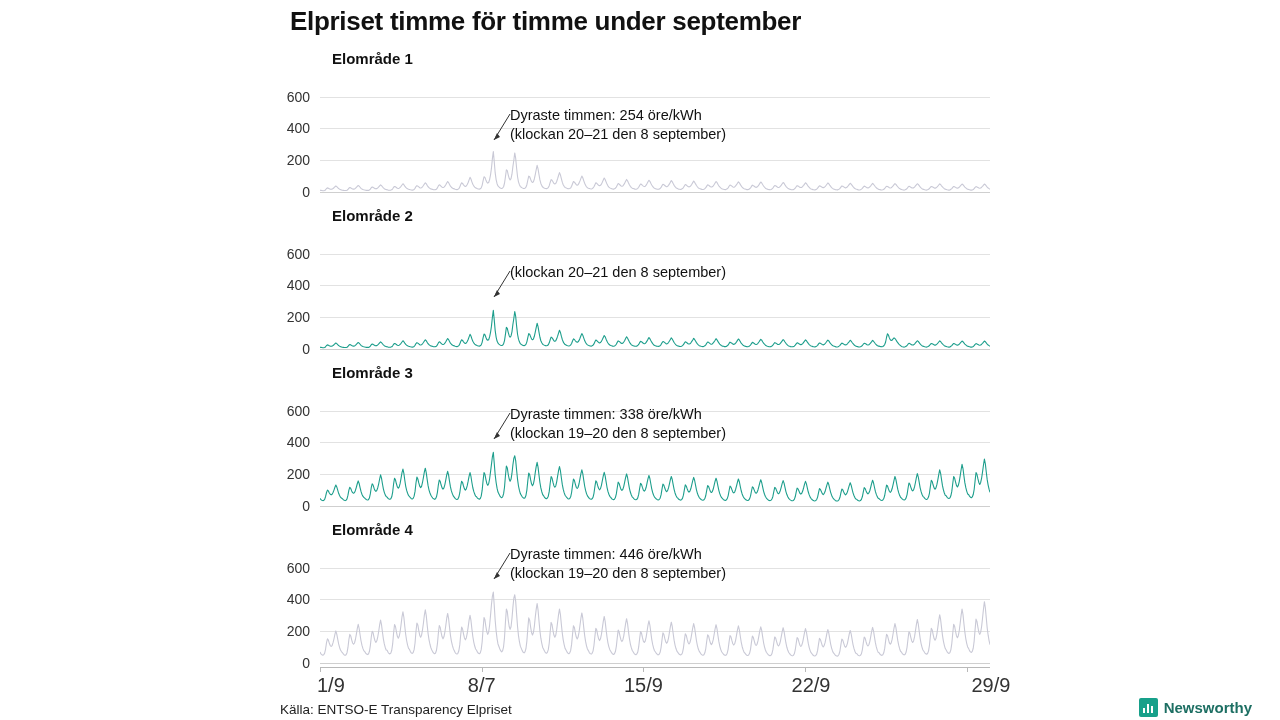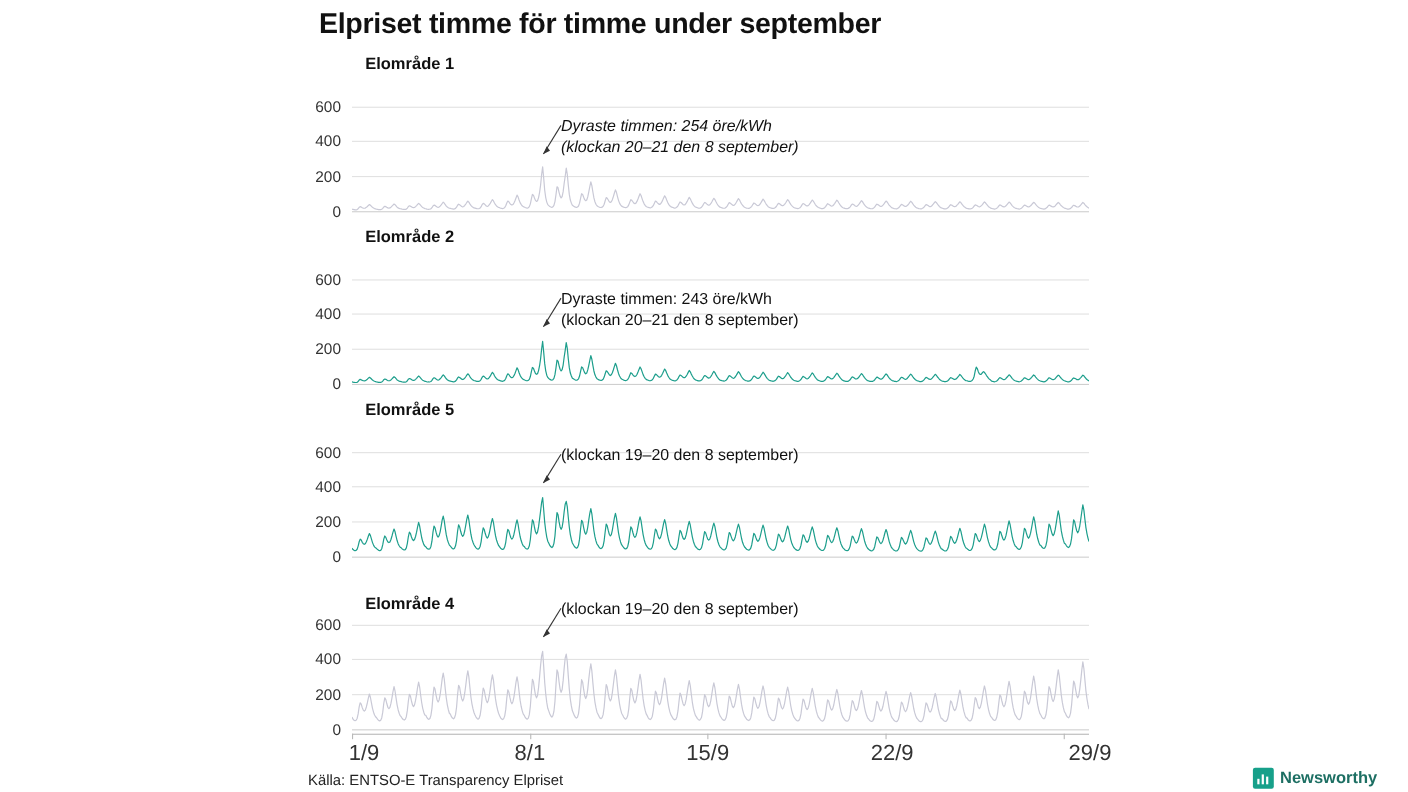--- a/index.html
+++ b/index.html
@@ -157,21 +157,21 @@
       <svg class="series-svg" width="670" height="108">
         <path d="M0.00 106.09 L0.93 106.41 L1.86 106.57 L2.80 106.73 L3.73 106.73 L4.66 106.57 L5.59 105.78 L6.52 104.51 L7.45 103.87 L8.39 104.19 L9.32 104.82 L10.25 105.14 L11.18 105.30 L12.11 105.14 L13.05 104.51 L13.98 103.71 L14.91 102.76 L15.84 101.96 L16.77 102.60 L17.71 103.55 L18.64 104.51 L19.57 105.14 L20.50 105.62 L21.43 105.94 L22.36 106.25 L23.30 106.41 L24.23 106.57 L25.16 106.57 L26.09 106.57 L27.02 106.25 L27.96 105.46 L28.89 104.19 L29.82 103.55 L30.75 103.87 L31.68 104.51 L32.61 104.98 L33.55 105.14 L34.48 104.98 L35.41 104.35 L36.34 103.39 L37.27 102.44 L38.21 101.49 L39.14 102.12 L40.07 103.24 L41.00 104.35 L41.93 104.98 L42.87 105.46 L43.80 105.78 L44.73 105.94 L45.66 106.25 L46.59 106.41 L47.52 106.41 L48.46 106.41 L49.39 106.09 L50.32 105.14 L51.25 103.71 L52.18 103.08 L53.12 103.39 L54.05 104.03 L54.98 104.66 L55.91 104.82 L56.84 104.66 L57.77 103.87 L58.71 102.92 L59.64 101.81 L60.57 100.85 L61.50 101.65 L62.43 102.76 L63.37 103.87 L64.30 104.66 L65.23 105.14 L66.16 105.62 L67.09 105.78 L68.03 106.09 L68.96 106.25 L69.89 106.25 L70.82 106.09 L71.75 105.78 L72.68 104.82 L73.62 103.24 L74.55 102.44 L75.48 102.76 L76.41 103.55 L77.34 104.19 L78.28 104.51 L79.21 104.19 L80.14 103.39 L81.07 102.28 L82.00 101.01 L82.93 99.74 L83.87 100.69 L84.80 102.12 L85.73 103.39 L86.66 104.19 L87.59 104.82 L88.53 105.30 L89.46 105.46 L90.39 105.78 L91.32 105.94 L92.25 106.09 L93.18 105.94 L94.12 105.46 L95.05 104.35 L95.98 102.60 L96.91 101.65 L97.84 102.12 L98.78 102.92 L99.71 103.71 L100.64 104.03 L101.57 103.71 L102.50 102.76 L103.44 101.49 L104.37 100.06 L105.30 98.79 L106.23 99.74 L107.16 101.33 L108.09 102.76 L109.03 103.71 L109.96 104.35 L110.89 104.98 L111.82 105.14 L112.75 105.46 L113.69 105.78 L114.62 105.78 L115.55 105.62 L116.48 105.14 L117.41 103.87 L118.34 101.96 L119.28 100.85 L120.21 101.33 L121.14 102.28 L122.07 103.24 L123.00 103.55 L123.94 103.24 L124.87 102.12 L125.80 100.69 L126.73 98.95 L127.66 97.52 L128.60 98.63 L129.53 100.54 L130.46 102.12 L131.39 103.24 L132.32 104.03 L133.25 104.66 L134.19 104.82 L135.12 105.30 L136.05 105.46 L136.98 105.62 L137.91 105.30 L138.85 104.66 L139.78 103.08 L140.71 100.54 L141.64 98.79 L142.57 99.42 L143.50 100.85 L144.44 101.96 L145.37 102.44 L146.30 101.96 L147.23 100.54 L148.16 98.47 L149.10 95.93 L150.03 93.39 L150.96 94.98 L151.89 97.84 L152.82 100.22 L153.76 101.81 L154.69 103.08 L155.62 103.87 L156.55 104.19 L157.48 104.66 L158.41 104.98 L159.35 105.14 L160.28 104.82 L161.21 103.87 L162.14 101.33 L163.07 96.88 L164.01 92.75 L164.94 93.39 L165.87 95.93 L166.80 98.15 L167.73 99.11 L168.66 98.47 L169.60 95.61 L170.53 90.85 L171.46 84.18 L172.39 74.65 L173.32 67.66 L174.26 77.82 L175.19 88.94 L176.12 95.61 L177.05 99.74 L177.98 101.96 L178.92 102.92 L179.85 103.71 L180.78 104.19 L181.71 104.51 L182.64 104.03 L183.57 102.76 L184.51 99.26 L185.44 92.91 L186.37 85.76 L187.30 86.72 L188.23 90.85 L189.17 94.34 L190.10 95.93 L191.03 94.66 L191.96 90.21 L192.89 82.59 L193.82 76.24 L194.76 68.93 L195.69 74.33 L196.62 84.18 L197.55 92.75 L198.48 97.84 L199.42 100.69 L200.35 102.60 L201.28 103.24 L202.21 103.87 L203.14 104.35 L204.08 104.51 L205.01 104.19 L205.94 103.24 L206.87 100.69 L207.80 96.25 L208.73 92.12 L209.67 92.75 L210.60 95.29 L211.53 97.52 L212.46 98.47 L213.39 97.84 L214.33 94.98 L215.26 90.53 L216.19 85.76 L217.12 81.32 L218.05 84.81 L218.98 90.53 L219.92 95.93 L220.85 99.42 L221.78 101.65 L222.71 103.08 L223.64 103.71 L224.58 104.19 L225.51 104.51 L226.44 104.66 L227.37 104.35 L228.30 103.55 L229.24 101.65 L230.17 98.47 L231.10 95.61 L232.03 96.25 L232.96 97.84 L233.89 99.42 L234.83 100.06 L235.76 99.42 L236.69 97.52 L237.62 94.66 L238.55 91.48 L239.49 88.62 L240.42 90.85 L241.35 94.66 L242.28 98.15 L243.21 100.69 L244.14 102.28 L245.08 103.39 L246.01 103.87 L246.94 104.35 L247.87 104.66 L248.80 104.82 L249.74 104.51 L250.67 103.87 L251.60 102.28 L252.53 99.74 L253.46 97.52 L254.39 98.15 L255.33 99.42 L256.26 100.69 L257.19 101.17 L258.12 100.69 L259.05 99.11 L259.99 96.88 L260.92 94.34 L261.85 92.12 L262.78 93.71 L263.71 96.56 L264.65 99.26 L265.58 101.33 L266.51 102.76 L267.44 103.71 L268.37 104.19 L269.30 104.51 L270.24 104.82 L271.17 104.98 L272.10 104.66 L273.03 104.03 L273.96 102.76 L274.90 100.69 L275.83 98.79 L276.76 99.26 L277.69 100.38 L278.62 101.33 L279.55 101.81 L280.49 101.33 L281.42 100.06 L282.35 98.15 L283.28 95.93 L284.21 94.02 L285.15 95.45 L286.08 97.84 L287.01 100.06 L287.94 101.81 L288.87 103.08 L289.81 103.87 L290.74 104.35 L291.67 104.66 L292.60 104.98 L293.53 105.14 L294.46 104.82 L295.40 104.19 L296.33 103.08 L297.26 101.17 L298.19 99.58 L299.12 100.06 L300.06 101.01 L300.99 101.96 L301.92 102.28 L302.85 101.96 L303.78 100.69 L304.71 99.11 L305.65 97.20 L306.58 95.45 L307.51 96.72 L308.44 98.79 L309.37 100.69 L310.31 102.28 L311.24 103.39 L312.17 104.19 L313.10 104.51 L314.03 104.82 L314.97 105.14 L315.90 105.30 L316.83 104.98 L317.76 104.35 L318.69 103.24 L319.62 101.49 L320.56 100.06 L321.49 100.38 L322.42 101.33 L323.35 102.12 L324.28 102.60 L325.22 102.28 L326.15 101.17 L327.08 99.58 L328.01 97.84 L328.94 96.25 L329.87 97.36 L330.81 99.26 L331.74 101.01 L332.67 102.44 L333.60 103.55 L334.53 104.35 L335.47 104.66 L336.40 104.98 L337.33 105.30 L338.26 105.30 L339.19 105.14 L340.13 104.51 L341.06 103.39 L341.99 101.65 L342.92 100.22 L343.85 100.69 L344.78 101.49 L345.72 102.28 L346.65 102.76 L347.58 102.44 L348.51 101.33 L349.44 99.90 L350.38 98.15 L351.31 96.56 L352.24 97.68 L353.17 99.58 L354.10 101.33 L355.03 102.60 L355.97 103.71 L356.90 104.35 L357.83 104.82 L358.76 105.14 L359.69 105.30 L360.63 105.46 L361.56 105.14 L362.49 104.51 L363.42 103.55 L364.35 101.96 L365.29 100.54 L366.22 101.01 L367.15 101.81 L368.08 102.60 L369.01 102.92 L369.94 102.60 L370.88 101.65 L371.81 100.22 L372.74 98.63 L373.67 97.04 L374.60 98.15 L375.54 99.90 L376.47 101.49 L377.40 102.76 L378.33 103.87 L379.26 104.51 L380.19 104.82 L381.13 105.14 L382.06 105.46 L382.99 105.46 L383.92 105.30 L384.85 104.66 L385.79 103.71 L386.72 102.12 L387.65 100.85 L388.58 101.17 L389.51 101.96 L390.45 102.76 L391.38 103.08 L392.31 102.76 L393.24 101.81 L394.17 100.54 L395.10 98.95 L396.04 97.52 L396.97 98.47 L397.90 100.22 L398.83 101.81 L399.76 102.92 L400.70 103.87 L401.63 104.66 L402.56 104.98 L403.49 105.30 L404.42 105.46 L405.35 105.62 L406.29 105.30 L407.22 104.82 L408.15 103.87 L409.08 102.28 L410.01 101.01 L410.95 101.49 L411.88 102.12 L412.81 102.92 L413.74 103.24 L414.67 102.92 L415.61 101.96 L416.54 100.69 L417.47 99.26 L418.40 97.84 L419.33 98.79 L420.26 100.38 L421.20 101.96 L422.13 103.08 L423.06 104.03 L423.99 104.66 L424.92 104.98 L425.86 105.30 L426.79 105.62 L427.72 105.62 L428.65 105.46 L429.58 104.82 L430.51 103.87 L431.45 102.44 L432.38 101.17 L433.31 101.65 L434.24 102.28 L435.17 103.08 L436.11 103.39 L437.04 103.08 L437.97 102.12 L438.90 100.85 L439.83 99.42 L440.76 97.99 L441.70 98.95 L442.63 100.54 L443.56 101.96 L444.49 103.24 L445.42 104.19 L446.36 104.82 L447.29 105.14 L448.22 105.46 L449.15 105.62 L450.08 105.78 L451.02 105.46 L451.95 104.98 L452.88 104.03 L453.81 102.60 L454.74 101.49 L455.67 101.81 L456.61 102.44 L457.54 103.24 L458.47 103.55 L459.40 103.24 L460.33 102.28 L461.27 101.17 L462.20 99.74 L463.13 98.47 L464.06 99.26 L464.99 100.85 L465.92 102.28 L466.86 103.39 L467.79 104.19 L468.72 104.82 L469.65 105.14 L470.58 105.46 L471.52 105.78 L472.45 105.78 L473.38 105.62 L474.31 104.98 L475.24 104.19 L476.18 102.76 L477.11 101.65 L478.04 101.96 L478.97 102.60 L479.90 103.39 L480.83 103.55 L481.77 103.39 L482.70 102.44 L483.63 101.33 L484.56 100.06 L485.49 98.79 L486.43 99.58 L487.36 101.01 L488.29 102.44 L489.22 103.39 L490.15 104.35 L491.08 104.98 L492.02 105.30 L492.95 105.62 L493.88 105.78 L494.81 105.94 L495.74 105.62 L496.68 105.14 L497.61 104.19 L498.54 102.92 L499.47 101.81 L500.40 102.12 L501.34 102.76 L502.27 103.39 L503.20 103.71 L504.13 103.39 L505.06 102.60 L505.99 101.49 L506.93 100.22 L507.86 98.95 L508.79 99.74 L509.72 101.17 L510.65 102.44 L511.59 103.55 L512.52 104.35 L513.45 104.98 L514.38 105.30 L515.31 105.62 L516.24 105.78 L517.18 105.94 L518.11 105.62 L519.04 105.14 L519.97 104.35 L520.90 103.08 L521.84 101.96 L522.77 102.28 L523.70 102.92 L524.63 103.55 L525.56 103.87 L526.50 103.55 L527.43 102.76 L528.36 101.65 L529.29 100.38 L530.22 99.26 L531.15 100.06 L532.09 101.33 L533.02 102.60 L533.95 103.71 L534.88 104.51 L535.81 104.98 L536.75 105.30 L537.68 105.62 L538.61 105.94 L539.54 105.94 L540.47 105.78 L541.40 105.14 L542.34 104.35 L543.27 103.08 L544.20 102.12 L545.13 102.44 L546.06 103.08 L547.00 103.71 L547.93 103.87 L548.86 103.71 L549.79 102.76 L550.72 101.81 L551.66 100.54 L552.59 99.42 L553.52 100.22 L554.45 101.49 L555.38 102.76 L556.31 103.71 L557.25 104.51 L558.18 105.14 L559.11 105.46 L560.04 105.62 L560.97 105.94 L561.91 105.94 L562.84 105.78 L563.77 105.30 L564.70 104.51 L565.63 103.24 L566.56 102.28 L567.50 102.60 L568.43 103.08 L569.36 103.71 L570.29 104.03 L571.22 103.71 L572.16 102.92 L573.09 101.96 L574.02 100.69 L574.95 99.58 L575.88 100.38 L576.82 101.65 L577.75 102.76 L578.68 103.87 L579.61 104.51 L580.54 105.14 L581.47 105.46 L582.41 105.78 L583.34 105.94 L584.27 106.09 L585.20 105.78 L586.13 105.30 L587.07 104.51 L588.00 103.24 L588.93 102.28 L589.86 102.60 L590.79 103.24 L591.72 103.87 L592.66 104.03 L593.59 103.87 L594.52 103.08 L595.45 101.96 L596.38 100.85 L597.32 99.74 L598.25 100.38 L599.18 101.65 L600.11 102.92 L601.04 103.87 L601.97 104.66 L602.91 105.14 L603.84 105.46 L604.77 105.78 L605.70 105.94 L606.63 106.09 L607.57 105.78 L608.50 105.30 L609.43 104.51 L610.36 103.39 L611.29 102.44 L612.23 102.76 L613.16 103.24 L614.09 103.87 L615.02 104.19 L615.95 103.87 L616.88 103.08 L617.82 102.12 L618.75 101.01 L619.68 99.90 L620.61 100.54 L621.54 101.81 L622.48 102.92 L623.41 103.87 L624.34 104.66 L625.27 105.14 L626.20 105.46 L627.13 105.78 L628.07 105.94 L629.00 106.09 L629.93 105.94 L630.86 105.30 L631.79 104.66 L632.73 103.39 L633.66 102.44 L634.59 102.76 L635.52 103.39 L636.45 103.87 L637.39 104.19 L638.32 103.87 L639.25 103.24 L640.18 102.12 L641.11 101.01 L642.04 100.06 L642.98 100.69 L643.91 101.96 L644.84 103.08 L645.77 103.87 L646.70 104.66 L647.64 105.14 L648.57 105.46 L649.50 105.78 L650.43 106.09 L651.36 106.09 L652.29 105.94 L653.23 105.46 L654.16 104.66 L655.09 103.39 L656.02 102.60 L656.95 102.92 L657.89 103.39 L658.82 104.03 L659.75 104.19 L660.68 104.03 L661.61 103.24 L662.55 102.28 L663.48 101.17 L664.41 100.06 L665.34 100.69 L666.27 101.96 L667.20 103.08 L668.14 104.03 L669.07 104.66 L670.00 105.30" fill="none" stroke="#c9c9d6" stroke-width="1.1" stroke-linejoin="round"></path>
       </svg>
     </div>
     <div class="ylabels" style="top: 84px; height: 108px;">
       <div class="ylabel" style="top: 108px;">0</div>
       <div class="ylabel" style="top: 76.2353px;">200</div>
       <div class="ylabel" style="top: 44.4706px;">400</div>
       <div class="ylabel" style="top: 12.7059px;">600</div>
     </div>
-    <div class="annot" style="left: 510px; top: 106px; font-style: italic;">
+    <div class="annot" style="left: 510px; top: 106px;">
       <div>Dyraste timmen: 254 öre/kWh</div>
       <div>(klockan 20–21 den 8 september)</div>
     </div>
     <svg width="40" height="42" style="position: absolute; left: 488px; top: 112px;">
       <path d="M22 2 L6 28" stroke="#333" stroke-width="1" fill="none"></path>
       <path d="M6 28 L12 25 L9 21 Z" fill="#333"></path>
     </svg>
     <div class="panel-title" style="top: 207px;">Elområde 2</div>
     <div class="plot" style="top: 241px; height: 108px;">
       <div class="axis-base" style="top: 108px;"></div>
@@ -182,81 +182,82 @@
         <path d="M0.00 106.09 L0.93 106.41 L1.86 106.57 L2.80 106.73 L3.73 106.73 L4.66 106.57 L5.59 105.78 L6.52 104.51 L7.45 103.87 L8.39 104.19 L9.32 104.82 L10.25 105.14 L11.18 105.30 L12.11 105.14 L13.05 104.51 L13.98 103.71 L14.91 102.76 L15.84 101.96 L16.77 102.60 L17.71 103.55 L18.64 104.51 L19.57 105.14 L20.50 105.62 L21.43 105.94 L22.36 106.25 L23.30 106.41 L24.23 106.57 L25.16 106.57 L26.09 106.57 L27.02 106.25 L27.96 105.46 L28.89 104.19 L29.82 103.55 L30.75 103.87 L31.68 104.51 L32.61 104.98 L33.55 105.14 L34.48 104.98 L35.41 104.35 L36.34 103.39 L37.27 102.44 L38.21 101.49 L39.14 102.12 L40.07 103.24 L41.00 104.35 L41.93 104.98 L42.87 105.46 L43.80 105.78 L44.73 105.94 L45.66 106.25 L46.59 106.41 L47.52 106.41 L48.46 106.41 L49.39 106.09 L50.32 105.14 L51.25 103.71 L52.18 103.08 L53.12 103.39 L54.05 104.03 L54.98 104.66 L55.91 104.82 L56.84 104.66 L57.77 103.87 L58.71 102.92 L59.64 101.81 L60.57 100.85 L61.50 101.65 L62.43 102.76 L63.37 103.87 L64.30 104.66 L65.23 105.14 L66.16 105.62 L67.09 105.78 L68.03 106.09 L68.96 106.25 L69.89 106.25 L70.82 106.09 L71.75 105.78 L72.68 104.82 L73.62 103.24 L74.55 102.44 L75.48 102.76 L76.41 103.55 L77.34 104.19 L78.28 104.51 L79.21 104.19 L80.14 103.39 L81.07 102.28 L82.00 101.01 L82.93 99.74 L83.87 100.69 L84.80 102.12 L85.73 103.39 L86.66 104.19 L87.59 104.82 L88.53 105.30 L89.46 105.46 L90.39 105.78 L91.32 105.94 L92.25 106.09 L93.18 105.94 L94.12 105.46 L95.05 104.35 L95.98 102.60 L96.91 101.65 L97.84 102.12 L98.78 102.92 L99.71 103.71 L100.64 104.03 L101.57 103.71 L102.50 102.76 L103.44 101.49 L104.37 100.06 L105.30 98.79 L106.23 99.74 L107.16 101.33 L108.09 102.76 L109.03 103.71 L109.96 104.35 L110.89 104.98 L111.82 105.14 L112.75 105.46 L113.69 105.78 L114.62 105.78 L115.55 105.62 L116.48 105.14 L117.41 103.87 L118.34 101.96 L119.28 100.85 L120.21 101.33 L121.14 102.28 L122.07 103.24 L123.00 103.55 L123.94 103.24 L124.87 102.12 L125.80 100.69 L126.73 98.95 L127.66 97.52 L128.60 98.63 L129.53 100.54 L130.46 102.12 L131.39 103.24 L132.32 104.03 L133.25 104.66 L134.19 104.82 L135.12 105.30 L136.05 105.46 L136.98 105.62 L137.91 105.30 L138.85 104.66 L139.78 103.08 L140.71 100.54 L141.64 98.79 L142.57 99.42 L143.50 100.85 L144.44 101.96 L145.37 102.44 L146.30 101.96 L147.23 100.54 L148.16 98.47 L149.10 95.93 L150.03 93.39 L150.96 94.98 L151.89 97.84 L152.82 100.22 L153.76 101.81 L154.69 103.08 L155.62 103.87 L156.55 104.19 L157.48 104.66 L158.41 104.98 L159.35 105.14 L160.28 104.82 L161.21 103.87 L162.14 101.33 L163.07 96.88 L164.01 93.07 L164.94 93.71 L165.87 96.25 L166.80 98.47 L167.73 99.26 L168.66 98.79 L169.60 95.93 L170.53 91.48 L171.46 85.13 L172.39 76.24 L173.32 69.41 L174.26 79.09 L175.19 89.58 L176.12 96.09 L177.05 100.06 L177.98 102.12 L178.92 103.08 L179.85 103.87 L180.78 104.35 L181.71 104.51 L182.64 104.19 L183.57 102.92 L184.51 99.58 L185.44 93.39 L186.37 86.40 L187.30 87.35 L188.23 91.32 L189.17 94.66 L190.10 96.25 L191.03 94.98 L191.96 90.85 L192.89 83.54 L193.82 77.51 L194.76 70.52 L195.69 75.44 L196.62 85.13 L197.55 93.23 L198.48 98.15 L199.42 100.85 L200.35 102.76 L201.28 103.39 L202.21 104.03 L203.14 104.51 L204.08 104.66 L205.01 104.35 L205.94 103.39 L206.87 100.85 L207.80 96.56 L208.73 92.59 L209.67 93.23 L210.60 95.61 L211.53 97.84 L212.46 98.79 L213.39 98.15 L214.33 95.29 L215.26 91.16 L216.19 86.56 L217.12 82.27 L218.05 85.61 L218.98 91.16 L219.92 96.25 L220.85 99.74 L221.78 101.81 L222.71 103.24 L223.64 103.87 L224.58 104.35 L225.51 104.66 L226.44 104.82 L227.37 104.51 L228.30 103.71 L229.24 101.81 L230.17 98.79 L231.10 96.09 L232.03 96.72 L232.96 98.15 L233.89 99.74 L234.83 100.38 L235.76 99.74 L236.69 97.84 L237.62 95.14 L238.55 92.12 L239.49 89.26 L240.42 91.48 L241.35 95.14 L242.28 98.47 L243.21 100.85 L244.14 102.44 L245.08 103.55 L246.01 104.03 L246.94 104.51 L247.87 104.82 L248.80 104.98 L249.74 104.66 L250.67 104.03 L251.60 102.44 L252.53 100.06 L253.46 97.84 L254.39 98.47 L255.33 99.74 L256.26 100.85 L257.19 101.33 L258.12 100.85 L259.05 99.42 L259.99 97.20 L260.92 94.82 L261.85 92.59 L262.78 94.18 L263.71 96.88 L264.65 99.58 L265.58 101.49 L266.51 102.92 L267.44 103.87 L268.37 104.35 L269.30 104.66 L270.24 104.98 L271.17 105.14 L272.10 104.82 L273.03 104.19 L273.96 102.92 L274.90 100.85 L275.83 99.11 L276.76 99.58 L277.69 100.54 L278.62 101.49 L279.55 101.96 L280.49 101.49 L281.42 100.38 L282.35 98.47 L283.28 96.41 L284.21 94.50 L285.15 95.77 L286.08 98.15 L287.01 100.22 L287.94 101.96 L288.87 103.24 L289.81 104.03 L290.74 104.51 L291.67 104.82 L292.60 105.14 L293.53 105.30 L294.46 104.98 L295.40 104.35 L296.33 103.24 L297.26 101.33 L298.19 99.90 L299.12 100.38 L300.06 101.17 L300.99 102.12 L301.92 102.44 L302.85 102.12 L303.78 101.01 L304.71 99.42 L305.65 97.52 L306.58 95.77 L307.51 97.04 L308.44 99.11 L309.37 100.85 L310.31 102.44 L311.24 103.55 L312.17 104.35 L313.10 104.66 L314.03 104.98 L314.97 105.30 L315.90 105.30 L316.83 105.14 L317.76 104.51 L318.69 103.39 L319.62 101.65 L320.56 100.38 L321.49 100.69 L322.42 101.49 L323.35 102.28 L324.28 102.76 L325.22 102.44 L326.15 101.33 L327.08 99.90 L328.01 98.15 L328.94 96.56 L329.87 97.68 L330.81 99.58 L331.74 101.17 L332.67 102.60 L333.60 103.71 L334.53 104.51 L335.47 104.82 L336.40 105.14 L337.33 105.30 L338.26 105.46 L339.19 105.14 L340.13 104.66 L341.06 103.55 L341.99 101.81 L342.92 100.54 L343.85 100.85 L344.78 101.65 L345.72 102.44 L346.65 102.92 L347.58 102.60 L348.51 101.49 L349.44 100.06 L350.38 98.47 L351.31 96.88 L352.24 97.99 L353.17 99.74 L354.10 101.49 L355.03 102.76 L355.97 103.87 L356.90 104.51 L357.83 104.98 L358.76 105.14 L359.69 105.46 L360.63 105.46 L361.56 105.30 L362.49 104.66 L363.42 103.71 L364.35 102.12 L365.29 100.85 L366.22 101.17 L367.15 101.96 L368.08 102.76 L369.01 103.08 L369.94 102.76 L370.88 101.81 L371.81 100.38 L372.74 98.95 L373.67 97.36 L374.60 98.47 L375.54 100.06 L376.47 101.65 L377.40 102.92 L378.33 103.87 L379.26 104.66 L380.19 104.98 L381.13 105.30 L382.06 105.46 L382.99 105.62 L383.92 105.30 L384.85 104.82 L385.79 103.87 L386.72 102.28 L387.65 101.01 L388.58 101.33 L389.51 102.12 L390.45 102.92 L391.38 103.24 L392.31 102.92 L393.24 101.96 L394.17 100.69 L395.10 99.26 L396.04 97.68 L396.97 98.79 L397.90 100.38 L398.83 101.96 L399.76 103.08 L400.70 104.03 L401.63 104.66 L402.56 105.14 L403.49 105.30 L404.42 105.62 L405.35 105.62 L406.29 105.46 L407.22 104.82 L408.15 104.03 L409.08 102.44 L410.01 101.17 L410.95 101.65 L411.88 102.28 L412.81 103.08 L413.74 103.39 L414.67 103.08 L415.61 102.12 L416.54 100.85 L417.47 99.42 L418.40 97.99 L419.33 98.95 L420.26 100.54 L421.20 102.12 L422.13 103.24 L423.06 104.19 L423.99 104.82 L424.92 105.14 L425.86 105.46 L426.79 105.62 L427.72 105.78 L428.65 105.46 L429.58 104.98 L430.51 104.03 L431.45 102.60 L432.38 101.33 L433.31 101.81 L434.24 102.44 L435.17 103.24 L436.11 103.55 L437.04 103.24 L437.97 102.28 L438.90 101.01 L439.83 99.58 L440.76 98.31 L441.70 99.11 L442.63 100.69 L443.56 102.12 L444.49 103.24 L445.42 104.19 L446.36 104.82 L447.29 105.30 L448.22 105.46 L449.15 105.78 L450.08 105.78 L451.02 105.62 L451.95 104.98 L452.88 104.19 L453.81 102.76 L454.74 101.65 L455.67 101.96 L456.61 102.60 L457.54 103.39 L458.47 103.55 L459.40 103.24 L460.33 102.44 L461.27 101.17 L462.20 99.90 L463.13 98.63 L464.06 99.42 L464.99 101.01 L465.92 102.28 L466.86 103.39 L467.79 104.35 L468.72 104.98 L469.65 105.30 L470.58 105.62 L471.52 105.78 L472.45 105.78 L473.38 105.62 L474.31 105.14 L475.24 104.19 L476.18 102.92 L477.11 101.81 L478.04 102.12 L478.97 102.76 L479.90 103.39 L480.83 103.71 L481.77 103.39 L482.70 102.60 L483.63 101.33 L484.56 100.06 L485.49 98.95 L486.43 99.74 L487.36 101.17 L488.29 102.44 L489.22 103.55 L490.15 104.35 L491.08 104.98 L492.02 105.30 L492.95 105.62 L493.88 105.78 L494.81 105.94 L495.74 105.62 L496.68 105.14 L497.61 104.35 L498.54 102.92 L499.47 101.96 L500.40 102.28 L501.34 102.92 L502.27 103.55 L503.20 103.87 L504.13 103.55 L505.06 102.60 L505.99 101.49 L506.93 100.22 L507.86 99.11 L508.79 99.90 L509.72 101.33 L510.65 102.60 L511.59 103.55 L512.52 104.51 L513.45 104.98 L514.38 105.30 L515.31 105.62 L516.24 105.94 L517.18 105.94 L518.11 105.78 L519.04 105.14 L519.97 104.35 L520.90 103.08 L521.84 102.12 L522.77 102.44 L523.70 103.08 L524.63 103.71 L525.56 103.87 L526.50 103.71 L527.43 102.76 L528.36 101.65 L529.29 100.54 L530.22 99.26 L531.15 100.06 L532.09 101.49 L533.02 102.60 L533.95 103.71 L534.88 104.51 L535.81 105.14 L536.75 105.46 L537.68 105.62 L538.61 105.94 L539.54 105.94 L540.47 105.78 L541.40 105.30 L542.34 104.51 L543.27 103.24 L544.20 102.28 L545.13 102.60 L546.06 103.08 L547.00 103.71 L547.93 104.03 L548.86 103.71 L549.79 102.92 L550.72 101.81 L551.66 100.69 L552.59 99.42 L553.52 100.22 L554.45 101.49 L555.38 102.76 L556.31 103.71 L557.25 104.51 L558.18 105.14 L559.11 105.14 L560.04 105.46 L560.97 105.62 L561.91 105.78 L562.84 105.46 L563.77 104.82 L564.70 103.55 L565.63 101.01 L566.56 96.25 L567.50 92.75 L568.43 94.02 L569.36 96.88 L570.29 98.79 L571.22 99.42 L572.16 99.11 L573.09 97.84 L574.02 96.88 L574.95 97.52 L575.88 98.79 L576.82 100.38 L577.75 101.65 L578.68 102.92 L579.61 103.87 L580.54 104.51 L581.47 105.46 L582.41 105.78 L583.34 105.94 L584.27 106.09 L585.20 105.78 L586.13 105.30 L587.07 104.51 L588.00 103.24 L588.93 102.28 L589.86 102.60 L590.79 103.24 L591.72 103.87 L592.66 104.03 L593.59 103.87 L594.52 103.08 L595.45 101.96 L596.38 100.85 L597.32 99.74 L598.25 100.38 L599.18 101.65 L600.11 102.92 L601.04 103.87 L601.97 104.66 L602.91 105.14 L603.84 105.46 L604.77 105.78 L605.70 105.94 L606.63 106.09 L607.57 105.78 L608.50 105.30 L609.43 104.51 L610.36 103.39 L611.29 102.44 L612.23 102.76 L613.16 103.24 L614.09 103.87 L615.02 104.19 L615.95 103.87 L616.88 103.08 L617.82 102.12 L618.75 101.01 L619.68 99.90 L620.61 100.54 L621.54 101.81 L622.48 102.92 L623.41 103.87 L624.34 104.66 L625.27 105.14 L626.20 105.46 L627.13 105.78 L628.07 105.94 L629.00 106.09 L629.93 105.94 L630.86 105.30 L631.79 104.66 L632.73 103.39 L633.66 102.44 L634.59 102.76 L635.52 103.39 L636.45 103.87 L637.39 104.19 L638.32 103.87 L639.25 103.24 L640.18 102.12 L641.11 101.01 L642.04 100.06 L642.98 100.69 L643.91 101.96 L644.84 103.08 L645.77 103.87 L646.70 104.66 L647.64 105.14 L648.57 105.46 L649.50 105.78 L650.43 106.09 L651.36 106.09 L652.29 105.94 L653.23 105.46 L654.16 104.66 L655.09 103.39 L656.02 102.60 L656.95 102.92 L657.89 103.39 L658.82 104.03 L659.75 104.19 L660.68 104.03 L661.61 103.24 L662.55 102.28 L663.48 101.17 L664.41 100.06 L665.34 100.69 L666.27 101.96 L667.20 103.08 L668.14 104.03 L669.07 104.66 L670.00 105.30" fill="none" stroke="#1d9e8c" stroke-width="1.1" stroke-linejoin="round"></path>
       </svg>
     </div>
     <div class="ylabels" style="top: 241px; height: 108px;">
       <div class="ylabel" style="top: 108px;">0</div>
       <div class="ylabel" style="top: 76.2353px;">200</div>
       <div class="ylabel" style="top: 44.4706px;">400</div>
       <div class="ylabel" style="top: 12.7059px;">600</div>
     </div>
     <div class="annot" style="left: 510px; top: 263px;">
-      <div>Dyraste timmen: 243 öre/kWh</div>
       <div>(klockan 20–21 den 8 september)</div>
     </div>
     <svg width="40" height="42" style="position: absolute; left: 488px; top: 269px;">
       <path d="M22 2 L6 28" stroke="#333" stroke-width="1" fill="none"></path>
       <path d="M6 28 L12 25 L9 21 Z" fill="#333"></path>
     </svg>
-    <div class="panel-title" style="top: 364px;">Elområde 5</div>
+    <div class="panel-title" style="top: 364px;">Elområde 3</div>
     <div class="plot" style="top: 398px; height: 108px;">
       <div class="axis-base" style="top: 108px;"></div>
       <div class="gridline" style="top: 76.2353px;"></div>
       <div class="gridline" style="top: 44.4706px;"></div>
       <div class="gridline" style="top: 12.7059px;"></div>
       <svg class="series-svg" width="670" height="108">
         <path d="M0.00 100.38 L0.93 101.65 L1.86 102.28 L2.80 102.60 L3.73 102.44 L4.66 101.33 L5.59 98.47 L6.52 94.50 L7.45 92.12 L8.39 92.91 L9.32 94.98 L10.25 96.25 L11.18 96.88 L12.11 96.25 L13.05 94.50 L13.98 92.12 L14.91 89.26 L15.84 87.04 L16.77 88.94 L17.71 92.12 L18.64 95.29 L19.57 97.52 L20.50 99.11 L21.43 100.06 L22.36 100.69 L23.30 101.65 L24.23 102.28 L25.16 102.60 L26.09 102.28 L27.02 100.85 L27.96 97.20 L28.89 92.12 L29.82 89.26 L30.75 90.53 L31.68 92.91 L32.61 94.66 L33.55 95.29 L34.48 94.66 L35.41 92.44 L36.34 89.26 L37.27 85.76 L38.21 82.91 L39.14 85.45 L40.07 89.58 L41.00 93.39 L41.93 96.25 L42.87 98.15 L43.80 99.42 L44.73 100.06 L45.66 101.01 L46.59 101.65 L47.52 101.96 L48.46 101.65 L49.39 100.06 L50.32 95.93 L51.25 89.74 L52.18 85.76 L53.12 87.04 L54.05 90.21 L54.98 92.44 L55.91 93.39 L56.84 92.44 L57.77 89.74 L58.71 85.76 L59.64 81.00 L60.57 76.87 L61.50 80.21 L62.43 85.76 L63.37 90.85 L64.30 94.34 L65.23 96.88 L66.16 98.47 L67.09 99.11 L68.03 100.38 L68.96 101.01 L69.89 101.33 L70.82 100.85 L71.75 98.79 L72.68 94.02 L73.62 85.76 L74.55 80.21 L75.48 81.79 L76.41 85.76 L77.34 88.94 L78.28 90.21 L79.21 88.94 L80.14 85.45 L81.07 80.21 L82.00 74.65 L82.93 71.15 L83.87 75.44 L84.80 82.27 L85.73 88.31 L86.66 92.44 L87.59 95.29 L88.53 97.52 L89.46 98.47 L90.39 99.74 L91.32 100.69 L92.25 101.01 L93.18 100.38 L94.12 98.15 L95.05 93.39 L95.98 84.97 L96.91 79.09 L97.84 81.00 L98.78 84.97 L99.71 88.15 L100.64 89.58 L101.57 88.31 L102.50 84.49 L103.44 79.41 L104.37 73.85 L105.30 70.20 L106.23 74.65 L107.16 81.32 L108.09 87.67 L109.03 92.12 L109.96 94.98 L110.89 97.20 L111.82 98.79 L112.75 100.06 L113.69 100.85 L114.62 101.33 L115.55 100.69 L116.48 98.79 L117.41 94.34 L118.34 87.04 L119.28 81.95 L120.21 83.38 L121.14 87.04 L122.07 89.89 L123.00 91.16 L123.94 89.89 L124.87 86.56 L125.80 81.95 L126.73 76.87 L127.66 73.38 L128.60 77.19 L129.53 83.38 L130.46 88.94 L131.39 92.91 L132.32 95.61 L133.25 97.84 L134.19 99.11 L135.12 100.38 L136.05 101.17 L136.98 101.49 L137.91 101.01 L138.85 99.11 L139.78 94.98 L140.71 87.99 L141.64 83.22 L142.57 84.49 L143.50 87.99 L144.44 90.85 L145.37 92.12 L146.30 90.85 L147.23 87.67 L148.16 83.22 L149.10 78.14 L150.03 74.65 L150.96 78.46 L151.89 84.49 L152.82 89.74 L153.76 93.39 L154.69 96.09 L155.62 98.15 L156.55 98.79 L157.48 100.06 L158.41 100.85 L159.35 101.17 L160.28 100.54 L161.21 98.15 L162.14 92.44 L163.07 82.91 L164.01 74.65 L164.94 76.24 L165.87 81.32 L166.80 85.45 L167.73 87.35 L168.66 85.76 L169.60 81.00 L170.53 73.85 L171.46 66.39 L172.39 58.76 L173.32 54.32 L174.26 65.44 L175.19 76.87 L176.12 84.49 L177.05 90.21 L177.98 94.02 L178.92 95.93 L179.85 97.84 L180.78 99.11 L181.71 99.74 L182.64 98.79 L183.57 95.93 L184.51 89.26 L185.44 77.82 L186.37 67.98 L187.30 69.88 L188.23 76.24 L189.17 81.00 L190.10 83.22 L191.03 81.32 L191.96 75.44 L192.89 67.02 L193.82 60.35 L194.76 57.81 L195.69 62.58 L196.62 72.26 L197.55 81.32 L198.48 87.99 L199.42 92.44 L200.35 95.61 L201.28 97.20 L202.21 98.79 L203.14 99.74 L204.08 100.38 L205.01 99.74 L205.94 97.52 L206.87 92.12 L207.80 82.91 L208.73 74.96 L209.67 76.55 L210.60 81.64 L211.53 85.76 L212.46 87.67 L213.39 86.08 L214.33 81.32 L215.26 74.65 L216.19 68.61 L217.12 64.32 L218.05 69.09 L218.98 77.03 L219.92 84.49 L220.85 89.89 L221.78 93.71 L222.71 96.56 L223.64 97.84 L224.58 99.42 L225.51 100.38 L226.44 100.69 L227.37 100.06 L228.30 98.15 L229.24 93.39 L230.17 85.45 L231.10 78.46 L232.03 80.05 L232.96 84.18 L233.89 87.67 L234.83 89.26 L235.76 87.99 L236.69 83.86 L237.62 78.14 L238.55 72.74 L239.49 68.61 L240.42 72.74 L241.35 79.73 L242.28 86.40 L243.21 91.16 L244.14 94.66 L245.08 97.20 L246.01 98.47 L246.94 99.74 L247.87 100.69 L248.80 101.01 L249.74 100.54 L250.67 98.79 L251.60 94.50 L252.53 87.35 L253.46 81.00 L254.39 82.27 L255.33 86.08 L256.26 89.26 L257.19 90.53 L258.12 89.26 L259.05 85.76 L259.99 80.68 L260.92 75.60 L261.85 71.79 L262.78 75.60 L263.71 81.95 L264.65 87.99 L265.58 92.44 L266.51 95.61 L267.44 97.84 L268.37 99.11 L269.30 100.38 L270.24 101.01 L271.17 101.33 L272.10 100.85 L273.03 99.26 L273.96 95.29 L274.90 88.62 L275.83 82.91 L276.76 84.18 L277.69 87.67 L278.62 90.53 L279.55 91.80 L280.49 90.53 L281.42 87.35 L282.35 82.59 L283.28 77.82 L284.21 74.33 L285.15 77.82 L286.08 83.70 L287.01 89.26 L287.94 93.39 L288.87 96.25 L289.81 98.31 L290.74 99.42 L291.67 100.69 L292.60 101.33 L293.53 101.65 L294.46 101.17 L295.40 99.58 L296.33 95.93 L297.26 89.74 L298.19 84.18 L299.12 85.45 L300.06 88.62 L300.99 91.32 L301.92 92.44 L302.85 91.32 L303.78 88.31 L304.71 83.86 L305.65 79.41 L306.58 75.92 L307.51 79.25 L308.44 84.81 L309.37 90.05 L310.31 94.02 L311.24 96.72 L312.17 98.79 L313.10 99.74 L314.03 100.85 L314.97 101.49 L315.90 101.81 L316.83 101.33 L317.76 99.90 L318.69 96.41 L319.62 90.53 L320.56 85.29 L321.49 86.40 L322.42 89.42 L323.35 92.12 L324.28 93.07 L325.22 92.12 L326.15 89.26 L327.08 84.97 L328.01 80.68 L328.94 77.51 L329.87 80.52 L330.81 85.76 L331.74 90.85 L332.67 94.50 L333.60 97.20 L334.53 99.11 L335.47 100.06 L336.40 101.01 L337.33 101.65 L338.26 101.96 L339.19 101.49 L340.13 100.22 L341.06 96.88 L341.99 91.16 L342.92 86.08 L343.85 87.19 L344.78 90.05 L345.72 92.59 L346.65 93.71 L347.58 92.59 L348.51 89.89 L349.44 85.76 L350.38 81.64 L351.31 78.46 L352.24 81.48 L353.17 86.56 L354.10 91.32 L355.03 94.98 L355.97 97.52 L356.90 99.26 L357.83 100.22 L358.76 101.33 L359.69 101.81 L360.63 102.12 L361.56 101.65 L362.49 100.38 L363.42 97.20 L364.35 91.80 L365.29 86.88 L366.22 87.99 L367.15 90.69 L368.08 93.07 L369.01 94.18 L369.94 93.07 L370.88 90.53 L371.81 86.56 L372.74 82.59 L373.67 79.41 L374.60 82.27 L375.54 87.19 L376.47 91.80 L377.40 95.29 L378.33 97.84 L379.26 99.58 L380.19 100.54 L381.13 101.49 L382.06 101.96 L382.99 102.28 L383.92 101.81 L384.85 100.54 L385.79 97.52 L386.72 92.28 L387.65 87.51 L388.58 88.46 L389.51 91.16 L390.45 93.55 L391.38 94.50 L392.31 93.55 L393.24 91.01 L394.17 87.19 L395.10 83.22 L396.04 80.21 L396.97 83.06 L397.90 87.83 L398.83 92.28 L399.76 95.61 L400.70 97.99 L401.63 99.74 L402.56 100.69 L403.49 101.65 L404.42 102.12 L405.35 102.44 L406.29 101.96 L407.22 100.69 L408.15 97.84 L409.08 92.75 L410.01 88.15 L410.95 89.10 L411.88 91.64 L412.81 94.02 L413.74 94.98 L414.67 94.02 L415.61 91.48 L416.54 87.83 L417.47 84.02 L418.40 81.00 L419.33 83.70 L420.26 88.31 L421.20 92.75 L422.13 95.93 L423.06 98.31 L423.99 99.90 L424.92 100.85 L425.86 101.81 L426.79 102.28 L427.72 102.44 L428.65 102.12 L429.58 100.85 L430.51 98.15 L431.45 93.23 L432.38 88.78 L433.31 89.74 L434.24 92.12 L435.17 94.34 L436.11 95.29 L437.04 94.34 L437.97 91.96 L438.90 88.46 L439.83 84.65 L440.76 81.79 L441.70 84.49 L442.63 88.94 L443.56 93.07 L444.49 96.25 L445.42 98.47 L446.36 100.06 L447.29 101.01 L448.22 101.96 L449.15 102.44 L450.08 102.60 L451.02 102.28 L451.95 101.01 L452.88 98.47 L453.81 93.71 L454.74 89.42 L455.67 90.21 L456.61 92.59 L457.54 94.82 L458.47 95.77 L459.40 94.82 L460.33 92.44 L461.27 89.10 L462.20 85.45 L463.13 82.59 L464.06 85.13 L464.99 89.42 L465.92 93.55 L466.86 96.56 L467.79 98.79 L468.72 100.38 L469.65 101.33 L470.58 102.12 L471.52 102.60 L472.45 102.76 L473.38 102.44 L474.31 101.33 L475.24 98.79 L476.18 94.18 L477.11 90.05 L478.04 90.85 L478.97 93.07 L479.90 95.29 L480.83 96.09 L481.77 95.29 L482.70 93.07 L483.63 89.74 L484.56 86.08 L485.49 83.38 L486.43 85.92 L487.36 90.05 L488.29 94.02 L489.22 96.88 L490.15 99.11 L491.08 100.54 L492.02 101.49 L492.95 102.28 L493.88 102.76 L494.81 102.92 L495.74 102.60 L496.68 101.49 L497.61 99.11 L498.54 94.66 L499.47 90.53 L500.40 91.48 L501.34 93.55 L502.27 95.61 L503.20 96.56 L504.13 95.61 L505.06 93.55 L505.99 90.21 L506.93 86.88 L507.86 84.18 L508.79 86.56 L509.72 90.53 L510.65 94.34 L511.59 97.20 L512.52 99.26 L513.45 100.69 L514.38 101.65 L515.31 102.44 L516.24 102.92 L517.18 103.08 L518.11 102.76 L519.04 101.65 L519.97 99.26 L520.90 94.98 L521.84 91.01 L522.77 91.80 L523.70 94.02 L524.63 95.93 L525.56 96.88 L526.50 95.93 L527.43 93.86 L528.36 90.69 L529.29 87.35 L530.22 84.81 L531.15 87.19 L532.09 91.01 L533.02 94.82 L533.95 97.52 L534.88 99.58 L535.81 101.01 L536.75 101.33 L537.68 102.28 L538.61 102.76 L539.54 102.92 L540.47 102.60 L541.40 101.33 L542.34 98.79 L543.27 94.02 L544.20 89.58 L545.13 90.53 L546.06 92.91 L547.00 94.98 L547.93 95.93 L548.86 94.98 L549.79 92.75 L550.72 89.26 L551.66 85.45 L552.59 82.27 L553.52 84.81 L554.45 89.26 L555.38 93.39 L556.31 96.41 L557.25 98.63 L558.18 100.22 L559.11 100.69 L560.04 101.65 L560.97 102.28 L561.91 102.44 L562.84 101.96 L563.77 100.54 L564.70 97.52 L565.63 92.12 L566.56 87.04 L567.50 87.99 L568.43 90.85 L569.36 93.23 L570.29 94.34 L571.22 93.23 L572.16 90.53 L573.09 86.56 L574.02 82.27 L574.95 78.46 L575.88 81.32 L576.82 86.40 L577.75 91.16 L578.68 94.66 L579.61 97.36 L580.54 99.26 L581.47 100.06 L582.41 101.17 L583.34 101.81 L584.27 101.96 L585.20 101.49 L586.13 99.90 L587.07 96.56 L588.00 90.53 L588.93 84.97 L589.86 86.08 L590.79 89.10 L591.72 91.80 L592.66 92.91 L593.59 91.80 L594.52 88.94 L595.45 84.49 L596.38 79.73 L597.32 75.60 L598.25 78.78 L599.18 84.18 L600.11 89.58 L601.04 93.39 L601.97 96.25 L602.91 98.31 L603.84 99.11 L604.77 100.38 L605.70 101.17 L606.63 101.49 L607.57 100.85 L608.50 99.11 L609.43 95.29 L610.36 88.62 L611.29 82.27 L612.23 83.54 L613.16 87.04 L614.09 89.89 L615.02 91.32 L615.95 89.89 L616.88 86.72 L617.82 81.79 L618.75 76.55 L619.68 71.79 L620.61 75.28 L621.54 81.64 L622.48 87.67 L623.41 91.80 L624.34 94.98 L625.27 97.36 L626.20 97.84 L627.13 99.26 L628.07 100.22 L629.00 100.54 L629.93 99.90 L630.86 97.84 L631.79 93.39 L632.73 85.76 L633.66 78.46 L634.59 80.05 L635.52 83.86 L636.45 87.35 L637.39 88.94 L638.32 87.35 L639.25 83.54 L640.18 77.82 L641.11 71.79 L642.04 66.39 L642.98 70.52 L643.91 77.82 L644.84 84.65 L645.77 89.42 L646.70 93.07 L647.64 95.93 L648.57 96.56 L649.50 98.15 L650.43 99.26 L651.36 99.74 L652.29 98.95 L653.23 96.56 L654.16 91.48 L655.09 82.91 L656.02 74.65 L656.95 76.24 L657.89 80.68 L658.82 84.49 L659.75 86.40 L660.68 84.49 L661.61 80.21 L662.55 73.85 L663.48 67.02 L664.41 60.99 L665.34 65.75 L666.27 74.01 L667.20 81.64 L668.14 87.04 L669.07 91.16 L670.00 94.34" fill="none" stroke="#1d9e8c" stroke-width="1.1" stroke-linejoin="round"></path>
       </svg>
     </div>
     <div class="ylabels" style="top: 398px; height: 108px;">
       <div class="ylabel" style="top: 108px;">0</div>
       <div class="ylabel" style="top: 76.2353px;">200</div>
       <div class="ylabel" style="top: 44.4706px;">400</div>
       <div class="ylabel" style="top: 12.7059px;">600</div>
     </div>
     <div class="annot" style="left: 510px; top: 405px;">
+      <div>Dyraste timmen: 338 öre/kWh</div>
       <div>(klockan 19–20 den 8 september)</div>
     </div>
     <svg width="40" height="42" style="position: absolute; left: 488px; top: 411px;">
       <path d="M22 2 L6 28" stroke="#333" stroke-width="1" fill="none"></path>
       <path d="M6 28 L12 25 L9 21 Z" fill="#333"></path>
     </svg>
-    <div class="panel-title" style="top: 521px; margin-top: 20px;">Elområde 4</div>
+    <div class="panel-title" style="top: 521px;">Elområde 4</div>
     <div class="plot" style="top: 555px; height: 108px;">
       <div class="axis-base" style="top: 108px;"></div>
       <div class="gridline" style="top: 76.2353px;"></div>
       <div class="gridline" style="top: 44.4706px;"></div>
       <div class="gridline" style="top: 12.7059px;"></div>
       <svg class="series-svg" width="670" height="108">
         <path d="M0.00 96.88 L0.93 98.79 L1.86 99.74 L2.80 100.22 L3.73 99.74 L4.66 98.15 L5.59 94.02 L6.52 87.67 L7.45 83.86 L8.39 85.13 L9.32 88.31 L10.25 90.53 L11.18 91.48 L12.11 90.53 L13.05 87.67 L13.98 83.86 L14.91 79.41 L15.84 75.92 L16.77 79.09 L17.71 84.18 L18.64 88.94 L19.57 92.44 L20.50 94.98 L21.43 96.56 L22.36 97.52 L23.30 98.95 L24.23 99.90 L25.16 100.38 L26.09 99.74 L27.02 97.68 L27.96 92.44 L28.89 84.49 L29.82 79.41 L30.75 81.00 L31.68 84.81 L32.61 87.99 L33.55 89.26 L34.48 87.99 L35.41 84.49 L36.34 79.41 L37.27 73.69 L38.21 69.25 L39.14 73.38 L40.07 79.73 L41.00 85.76 L41.93 90.21 L42.87 93.39 L43.80 95.61 L44.73 96.56 L45.66 98.15 L46.59 99.11 L47.52 99.58 L48.46 98.95 L49.39 96.56 L50.32 90.85 L51.25 82.27 L52.18 76.24 L53.12 77.82 L54.05 82.27 L54.98 85.76 L55.91 87.35 L56.84 85.76 L57.77 81.79 L58.71 76.24 L59.64 69.88 L60.57 65.12 L61.50 69.56 L62.43 77.03 L63.37 83.86 L64.30 88.94 L65.23 92.44 L66.16 94.98 L67.09 95.29 L68.03 97.20 L68.96 98.47 L69.89 98.95 L70.82 98.15 L71.75 95.29 L72.68 88.94 L73.62 77.82 L74.55 69.56 L75.48 71.47 L76.41 76.87 L77.34 81.32 L78.28 83.22 L79.21 81.32 L80.14 76.55 L81.07 69.56 L82.00 61.94 L82.93 56.86 L83.87 62.26 L84.80 71.47 L85.73 79.73 L86.66 85.76 L87.59 90.21 L88.53 93.39 L89.46 94.34 L90.39 96.56 L91.32 97.84 L92.25 98.47 L93.18 97.52 L94.12 94.66 L95.05 87.99 L95.98 76.55 L96.91 67.98 L97.84 69.88 L98.78 75.60 L99.71 80.21 L100.64 82.27 L101.57 80.21 L102.50 74.96 L103.44 67.98 L104.37 60.04 L105.30 54.79 L106.23 60.35 L107.16 69.88 L108.09 78.62 L109.03 84.81 L109.96 89.26 L110.89 92.75 L111.82 94.98 L112.75 96.88 L113.69 98.15 L114.62 98.79 L115.55 97.99 L116.48 95.29 L117.41 88.94 L118.34 78.46 L119.28 70.52 L120.21 72.42 L121.14 77.51 L122.07 81.79 L123.00 83.86 L123.94 81.79 L124.87 77.03 L125.80 70.52 L126.73 63.21 L127.66 58.45 L128.60 63.53 L129.53 72.42 L130.46 80.36 L131.39 86.08 L132.32 90.21 L133.25 93.39 L134.19 95.61 L135.12 97.52 L136.05 98.63 L136.98 99.11 L137.91 98.31 L138.85 95.77 L139.78 89.89 L140.71 79.73 L141.64 72.11 L142.57 74.01 L143.50 78.78 L144.44 82.91 L145.37 84.81 L146.30 82.91 L147.23 78.46 L148.16 72.11 L149.10 65.12 L150.03 60.35 L150.96 65.44 L151.89 73.85 L152.82 81.48 L153.76 87.04 L154.69 91.01 L155.62 94.02 L156.55 95.29 L157.48 97.20 L158.41 98.31 L159.35 98.79 L160.28 97.84 L161.21 94.66 L162.14 87.04 L163.07 74.33 L164.01 62.58 L164.94 64.80 L165.87 71.47 L166.80 76.87 L167.73 79.41 L168.66 77.19 L169.60 70.20 L170.53 60.35 L171.46 49.55 L172.39 41.29 L173.32 37.16 L174.26 50.82 L175.19 65.44 L176.12 75.92 L177.05 83.54 L177.98 88.94 L178.92 91.48 L179.85 94.02 L180.78 95.93 L181.71 96.88 L182.64 95.61 L183.57 91.80 L184.51 82.59 L185.44 67.34 L186.37 54.00 L187.30 56.54 L188.23 64.80 L189.17 71.47 L190.10 74.33 L191.03 71.79 L191.96 63.53 L192.89 52.41 L193.82 43.20 L194.76 39.71 L195.69 46.38 L196.62 59.40 L197.55 71.47 L198.48 80.68 L199.42 86.72 L200.35 91.16 L201.28 93.39 L202.21 95.61 L203.14 97.20 L204.08 97.84 L205.01 96.88 L205.94 93.71 L206.87 86.08 L207.80 73.69 L208.73 62.89 L209.67 65.12 L210.60 71.79 L211.53 77.51 L212.46 80.05 L213.39 77.82 L214.33 71.47 L215.26 62.26 L216.19 54.32 L217.12 48.60 L218.05 54.95 L218.98 65.75 L219.92 75.92 L220.85 83.22 L221.78 88.31 L222.71 92.44 L223.64 94.34 L224.58 96.25 L225.51 97.84 L226.44 98.31 L227.37 97.36 L228.30 94.66 L229.24 87.99 L230.17 77.19 L231.10 67.34 L232.03 69.56 L232.96 75.28 L233.89 80.05 L234.83 82.27 L235.76 80.36 L236.69 74.65 L237.62 67.02 L238.55 59.56 L239.49 54.00 L240.42 59.56 L241.35 69.25 L242.28 78.14 L243.21 84.81 L244.14 89.58 L245.08 93.39 L246.01 94.98 L246.94 96.88 L247.87 98.15 L248.80 98.79 L249.74 97.84 L250.67 95.45 L251.60 89.42 L252.53 79.41 L253.46 70.68 L254.39 72.42 L255.33 77.82 L256.26 82.11 L257.19 84.02 L258.12 82.11 L259.05 77.19 L259.99 70.20 L260.92 63.21 L261.85 57.97 L262.78 63.21 L263.71 72.11 L264.65 80.36 L265.58 86.40 L266.51 90.85 L267.44 94.02 L268.37 95.61 L269.30 97.52 L270.24 98.63 L271.17 99.11 L272.10 98.31 L273.03 96.09 L273.96 90.53 L274.90 81.32 L275.83 73.38 L276.76 75.12 L277.69 79.89 L278.62 83.86 L279.55 85.61 L280.49 83.86 L281.42 79.41 L282.35 72.90 L283.28 66.39 L284.21 61.46 L285.15 66.39 L286.08 74.49 L287.01 82.11 L287.94 87.83 L288.87 91.80 L289.81 94.66 L290.74 96.25 L291.67 97.99 L292.60 98.95 L293.53 99.42 L294.46 98.79 L295.40 96.56 L296.33 91.32 L297.26 82.75 L298.19 75.12 L299.12 76.87 L300.06 81.32 L300.99 84.97 L301.92 86.56 L302.85 84.97 L303.78 80.84 L304.71 74.65 L305.65 68.45 L306.58 63.69 L307.51 68.29 L308.44 76.08 L309.37 83.22 L310.31 88.78 L311.24 92.44 L312.17 95.29 L313.10 96.72 L314.03 98.31 L314.97 99.26 L315.90 99.74 L316.83 98.95 L317.76 97.04 L318.69 91.96 L319.62 83.86 L320.56 76.55 L321.49 78.14 L322.42 82.43 L323.35 86.08 L324.28 87.51 L325.22 86.08 L326.15 82.11 L327.08 76.24 L328.01 70.20 L328.94 65.75 L329.87 70.04 L330.81 77.35 L331.74 84.34 L332.67 89.42 L333.60 93.07 L334.53 95.77 L335.47 97.04 L336.40 98.47 L337.33 99.42 L338.26 99.90 L339.19 99.26 L340.13 97.36 L341.06 92.59 L341.99 84.81 L342.92 77.82 L343.85 79.25 L344.78 83.38 L345.72 86.88 L346.65 88.31 L347.58 86.88 L348.51 83.06 L349.44 77.35 L350.38 71.63 L351.31 67.18 L352.24 71.47 L353.17 78.46 L354.10 85.13 L355.03 90.05 L355.97 93.55 L356.90 96.09 L357.83 97.36 L358.76 98.79 L359.69 99.58 L360.63 100.06 L361.56 99.42 L362.49 97.68 L363.42 93.07 L364.35 85.61 L365.29 78.78 L366.22 80.21 L367.15 84.18 L368.08 87.51 L369.01 88.94 L369.94 87.51 L370.88 83.86 L371.81 78.46 L372.74 72.90 L373.67 68.61 L374.60 72.58 L375.54 79.41 L376.47 85.76 L377.40 90.53 L378.33 94.02 L379.26 96.41 L380.19 97.68 L381.13 99.11 L382.06 99.90 L382.99 100.22 L383.92 99.74 L384.85 97.84 L385.79 93.55 L386.72 86.24 L387.65 79.73 L388.58 81.00 L389.51 84.81 L390.45 88.15 L391.38 89.58 L392.31 88.15 L393.24 84.65 L394.17 79.25 L395.10 73.85 L396.04 69.72 L396.97 73.69 L397.90 80.21 L398.83 86.40 L399.76 91.01 L400.70 94.34 L401.63 96.72 L402.56 97.99 L403.49 99.26 L404.42 100.06 L405.35 100.38 L406.29 99.90 L407.22 98.15 L408.15 94.02 L409.08 86.88 L410.01 80.52 L410.95 81.79 L411.88 85.45 L412.81 88.78 L413.74 90.05 L414.67 88.78 L415.61 85.29 L416.54 80.05 L417.47 74.81 L418.40 70.84 L419.33 74.65 L420.26 81.00 L421.20 87.04 L422.13 91.48 L423.06 94.66 L423.99 97.04 L424.92 98.15 L425.86 99.42 L426.79 100.22 L427.72 100.54 L428.65 100.06 L429.58 98.31 L430.51 94.34 L431.45 87.35 L432.38 81.16 L433.31 82.43 L434.24 85.92 L435.17 89.26 L436.11 90.53 L437.04 89.26 L437.97 85.92 L438.90 80.84 L439.83 75.60 L440.76 71.79 L441.70 75.44 L442.63 81.64 L443.56 87.51 L444.49 91.80 L445.42 94.98 L446.36 97.20 L447.29 98.47 L448.22 99.74 L449.15 100.38 L450.08 100.69 L451.02 100.22 L451.95 98.63 L452.88 94.66 L453.81 87.99 L454.74 81.95 L455.67 83.06 L456.61 86.56 L457.54 89.74 L458.47 91.01 L459.40 89.74 L460.33 86.56 L461.27 81.64 L462.20 76.55 L463.13 72.74 L464.06 76.39 L464.99 82.43 L465.92 87.99 L466.86 92.28 L467.79 95.29 L468.72 97.52 L469.65 98.63 L470.58 99.90 L471.52 100.54 L472.45 100.85 L473.38 100.38 L474.31 98.79 L475.24 94.98 L476.18 88.46 L477.11 82.59 L478.04 83.70 L478.97 87.04 L479.90 90.21 L480.83 91.48 L481.77 90.21 L482.70 87.04 L483.63 82.27 L484.56 77.35 L485.49 73.54 L486.43 77.03 L487.36 82.91 L488.29 88.46 L489.22 92.59 L490.15 95.61 L491.08 97.68 L492.02 98.79 L492.95 100.06 L493.88 100.69 L494.81 101.01 L495.74 100.54 L496.68 99.11 L497.61 95.45 L498.54 89.10 L499.47 83.38 L500.40 84.49 L501.34 87.67 L502.27 90.69 L503.20 91.96 L504.13 90.69 L505.06 87.67 L505.99 83.06 L506.93 78.14 L507.86 74.65 L508.79 77.98 L509.72 83.70 L510.65 89.10 L511.59 93.07 L512.52 95.93 L513.45 97.99 L514.38 98.95 L515.31 100.22 L516.24 100.85 L517.18 101.17 L518.11 100.69 L519.04 99.26 L519.97 95.77 L520.90 89.58 L521.84 84.02 L522.77 85.13 L523.70 88.15 L524.63 91.16 L525.56 92.28 L526.50 91.16 L527.43 88.31 L528.36 83.70 L529.29 78.94 L530.22 75.44 L531.15 78.78 L532.09 84.34 L533.02 89.58 L533.95 93.39 L534.88 96.25 L535.81 98.31 L536.75 98.47 L537.68 99.90 L538.61 100.54 L539.54 100.85 L540.47 100.38 L541.40 98.79 L542.34 94.82 L543.27 88.15 L544.20 82.11 L545.13 83.22 L546.06 86.72 L547.00 89.74 L547.93 91.01 L548.86 89.74 L549.79 86.56 L550.72 81.64 L551.66 76.39 L552.59 72.42 L553.52 75.92 L554.45 81.95 L555.38 87.67 L556.31 91.96 L557.25 95.14 L558.18 97.36 L559.11 97.84 L560.04 99.26 L560.97 100.06 L561.91 100.38 L562.84 99.74 L563.77 97.84 L564.70 93.39 L565.63 85.92 L566.56 79.25 L567.50 80.52 L568.43 84.34 L569.36 87.83 L570.29 89.26 L571.22 87.83 L572.16 84.18 L573.09 78.78 L574.02 73.06 L574.95 68.61 L575.88 72.42 L576.82 79.09 L577.75 85.45 L578.68 90.21 L579.61 93.71 L580.54 96.25 L581.47 97.20 L582.41 98.63 L583.34 99.58 L584.27 99.90 L585.20 99.26 L586.13 97.04 L587.07 92.12 L588.00 84.02 L588.93 76.71 L589.86 78.14 L590.79 82.27 L591.72 85.92 L592.66 87.51 L593.59 85.92 L594.52 81.95 L595.45 75.92 L596.38 69.56 L597.32 64.48 L598.25 68.77 L599.18 76.08 L600.11 83.06 L601.04 88.31 L601.97 92.12 L602.91 94.98 L603.84 96.25 L604.77 97.84 L605.70 98.79 L606.63 99.26 L607.57 98.47 L608.50 96.09 L609.43 90.53 L610.36 81.48 L611.29 73.38 L612.23 74.96 L613.16 79.57 L614.09 83.54 L615.02 85.29 L615.95 83.54 L616.88 79.09 L617.82 72.42 L618.75 65.44 L619.68 59.72 L620.61 64.48 L621.54 72.58 L622.48 80.36 L623.41 86.08 L624.34 90.37 L625.27 93.55 L626.20 94.98 L627.13 96.88 L628.07 97.99 L629.00 98.47 L629.93 97.52 L630.86 94.82 L631.79 88.62 L632.73 78.46 L633.66 69.25 L634.59 71.15 L635.52 76.24 L636.45 80.68 L637.39 82.75 L638.32 80.68 L639.25 75.76 L640.18 68.29 L641.11 60.35 L642.04 54.00 L642.98 59.40 L643.91 68.45 L644.84 77.19 L645.77 83.54 L646.70 88.31 L647.64 91.96 L648.57 93.39 L649.50 95.61 L650.43 96.88 L651.36 97.52 L652.29 96.41 L653.23 93.23 L654.16 86.08 L655.09 74.65 L656.02 64.16 L656.95 66.39 L657.89 72.11 L658.82 77.19 L659.75 79.41 L660.68 77.19 L661.61 71.47 L662.55 63.05 L663.48 54.00 L664.41 46.69 L665.34 52.73 L666.27 63.05 L667.20 73.06 L668.14 80.21 L669.07 85.61 L670.00 89.74" fill="none" stroke="#c9c9d6" stroke-width="1.1" stroke-linejoin="round"></path>
       </svg>
     </div>
     <div class="ylabels" style="top: 555px; height: 108px;">
       <div class="ylabel" style="top: 108px;">0</div>
       <div class="ylabel" style="top: 76.2353px;">200</div>
       <div class="ylabel" style="top: 44.4706px;">400</div>
       <div class="ylabel" style="top: 12.7059px;">600</div>
     </div>
     <div class="annot" style="left: 510px; top: 545px;">
+      <div>Dyraste timmen: 446 öre/kWh</div>
       <div>(klockan 19–20 den 8 september)</div>
     </div>
     <svg width="40" height="42" style="position: absolute; left: 488px; top: 551px;">
       <path d="M22 2 L6 28" stroke="#333" stroke-width="1" fill="none"></path>
       <path d="M6 28 L12 25 L9 21 Z" fill="#333"></path>
     </svg>
   </div>
 
 <div class="xaxis" id="xaxis" style="top: 667px;">
   <div class="xaxis-line"></div>
 <div class="xtick-mark" style="left: 0px;"></div>
     <div class="xtick-label" style="left: -3px; transform: translateX(0px);">1/9</div>
     <div class="xtick-mark" style="left: 161.724px;"></div>
-    <div class="xtick-label" style="left: 161.724px;">8/1</div>
+    <div class="xtick-label" style="left: 161.724px;">8/7</div>
     <div class="xtick-mark" style="left: 323.448px;"></div>
     <div class="xtick-label" style="left: 323.448px;">15/9</div>
     <div class="xtick-mark" style="left: 485.172px;"></div>
     <div class="xtick-label" style="left: 491px;">22/9</div>
     <div class="xtick-mark" style="left: 646.897px;"></div>
     <div class="xtick-label" style="left: 646.897px; margin-left: 24px;">29/9</div>
   </div>
 
 <div id="source">Källa: ENTSO-E Transparency Elpriset</div>
 

